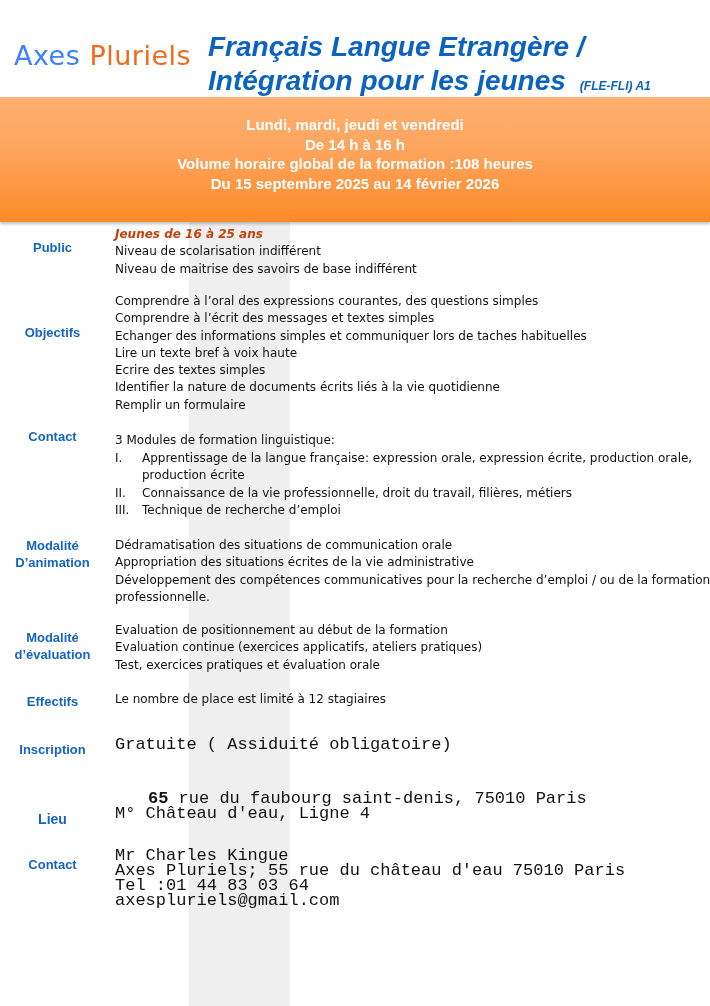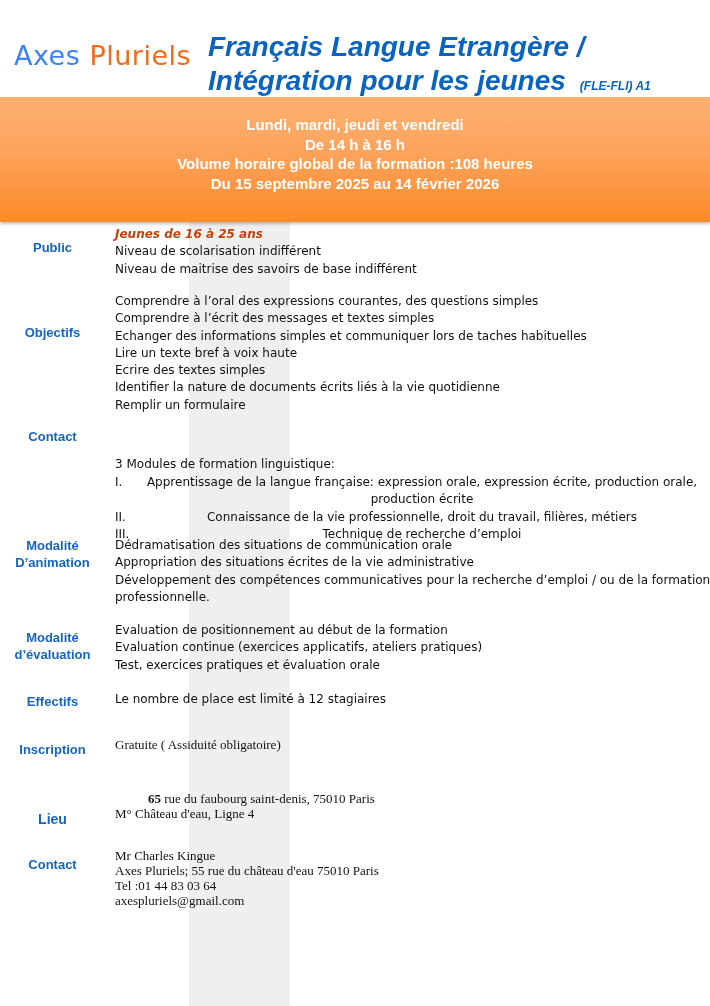--- a/index.html
+++ b/index.html
@@ -39,21 +39,21 @@
     }
     .banner div { margin-left: 0; }
     .label {
       position: absolute; color: #1565c0; font-weight: bold; font-size: 13px;
       text-align: center; width: 105px; line-height: 17px;
     }
     .content {
       position: absolute; left: 115px; font-family: "DejaVu Sans", sans-serif;
       font-size: 12px; color: #111; line-height: 17.3px; white-space: nowrap;
     }
-    .content.arial { font-family: Liberation Serif, serif; font-size: 13px; line-height: 15px; }
+    .content.arial { font-family: Liberation Mono, monospace; font-size: 17px; line-height: 15px; }
     .red { color: #c2410c; font-weight: bold; font-style: italic; }
     .roman { position: absolute; left: 0; }
     .list-text { position: absolute; left: 27px; white-space: normal; width: 560px; }
     .bold { font-weight: bold; padding-left: 33px; }
   </style>
 </head>
 <body>
 
 <div class="gray-band"></div>
 
@@ -86,21 +86,21 @@
   <div>Comprendre à l’oral des expressions courantes, des questions simples</div>
   <div>Comprendre à l’écrit  des messages et textes simples</div>
   <div>Echanger des informations simples et communiquer lors de taches habituelles</div>
   <div>Lire un texte bref à voix haute</div>
   <div>Ecrire des textes simples</div>
   <div>Identifier la nature de documents écrits liés à la vie quotidienne</div>
   <div>Remplir un formulaire</div>
 </div>
 
 <div class="label" style="left:0; top:428px;">Contact</div>
-<div class="content" style="top:456px; z-index:2; width:580px; height:90px;text-align:center;">
+<div class="content" style="top:432px; z-index:2; width:580px; height:90px;">
   <div style="position:absolute; left:0; top:0;">3  Modules de formation linguistique:</div>
   <div style="position:absolute; left:0; top:18px; width:580px;">
     <span class="roman">I.</span>
     <span class="list-text" style="line-height:17px;">Apprentissage de la langue française: expression orale, expression écrite, production orale, production écrite</span>
   </div>
   <div style="position:absolute; left:0; top:53px; width:580px;">
     <span class="roman">II.</span>
     <span class="list-text">Connaissance de la vie professionnelle, droit du travail, filières, métiers</span>
   </div>
   <div style="position:absolute; left:0; top:70px; width:580px;">

